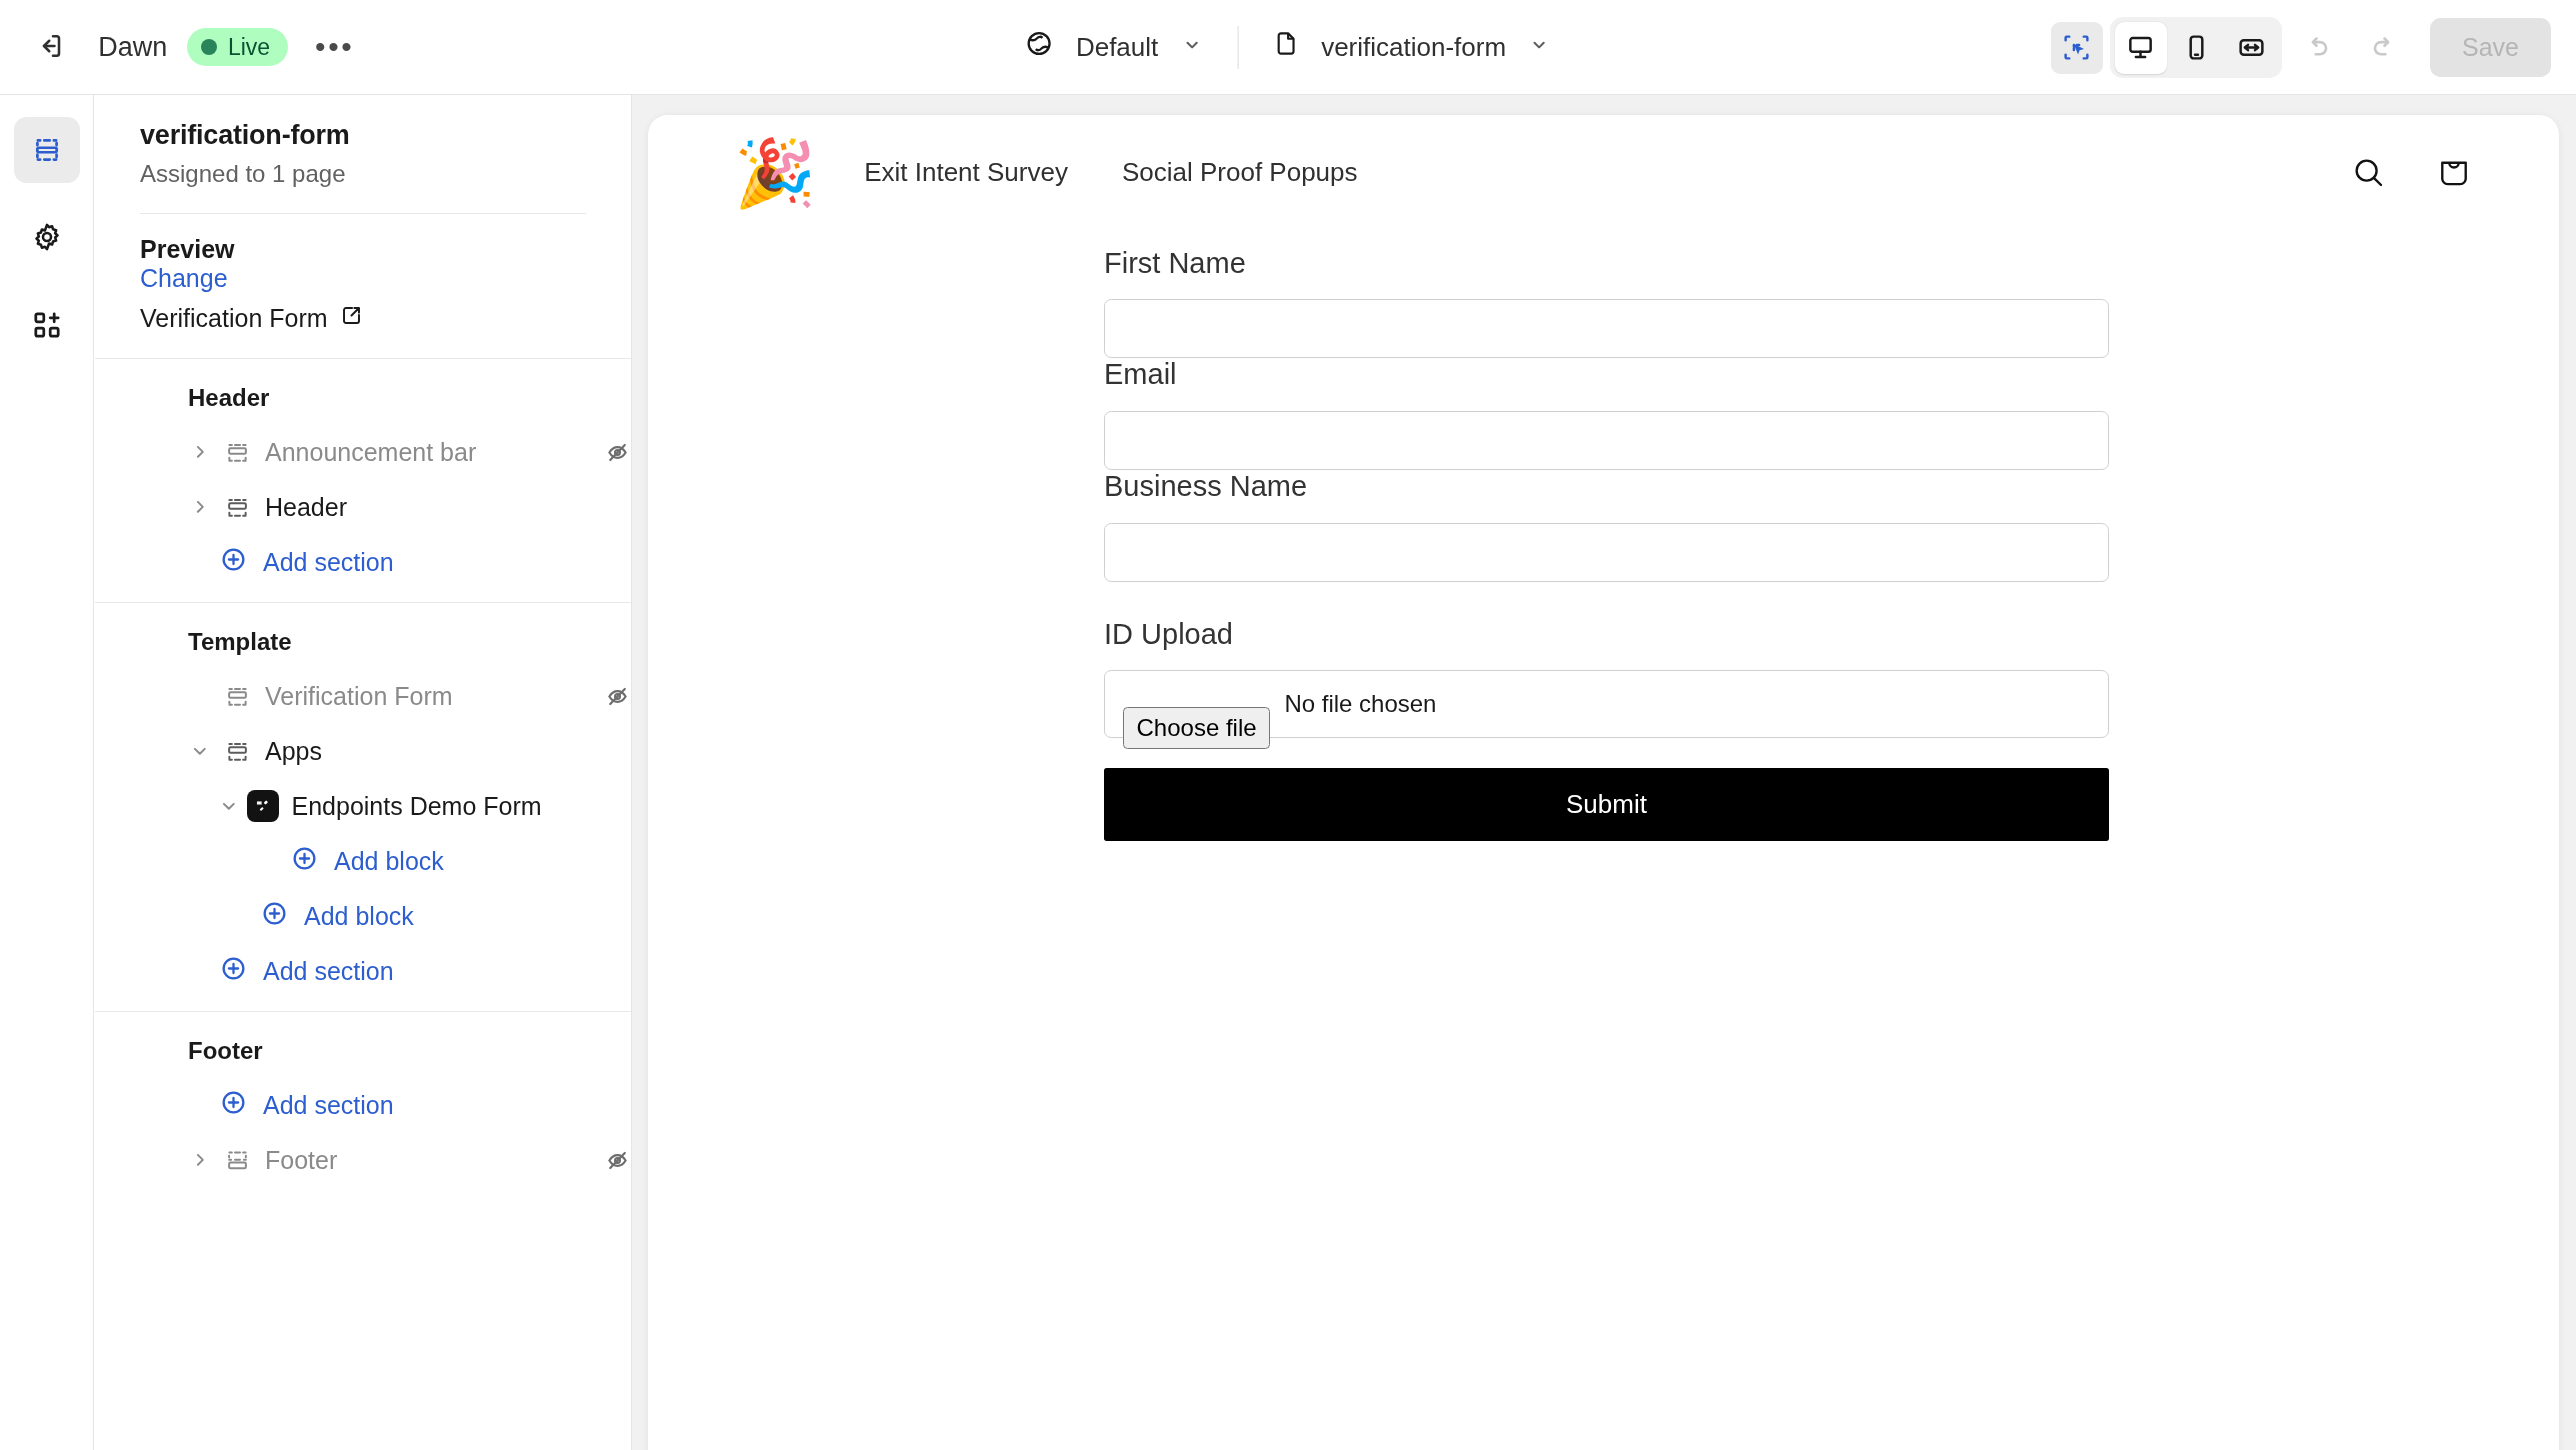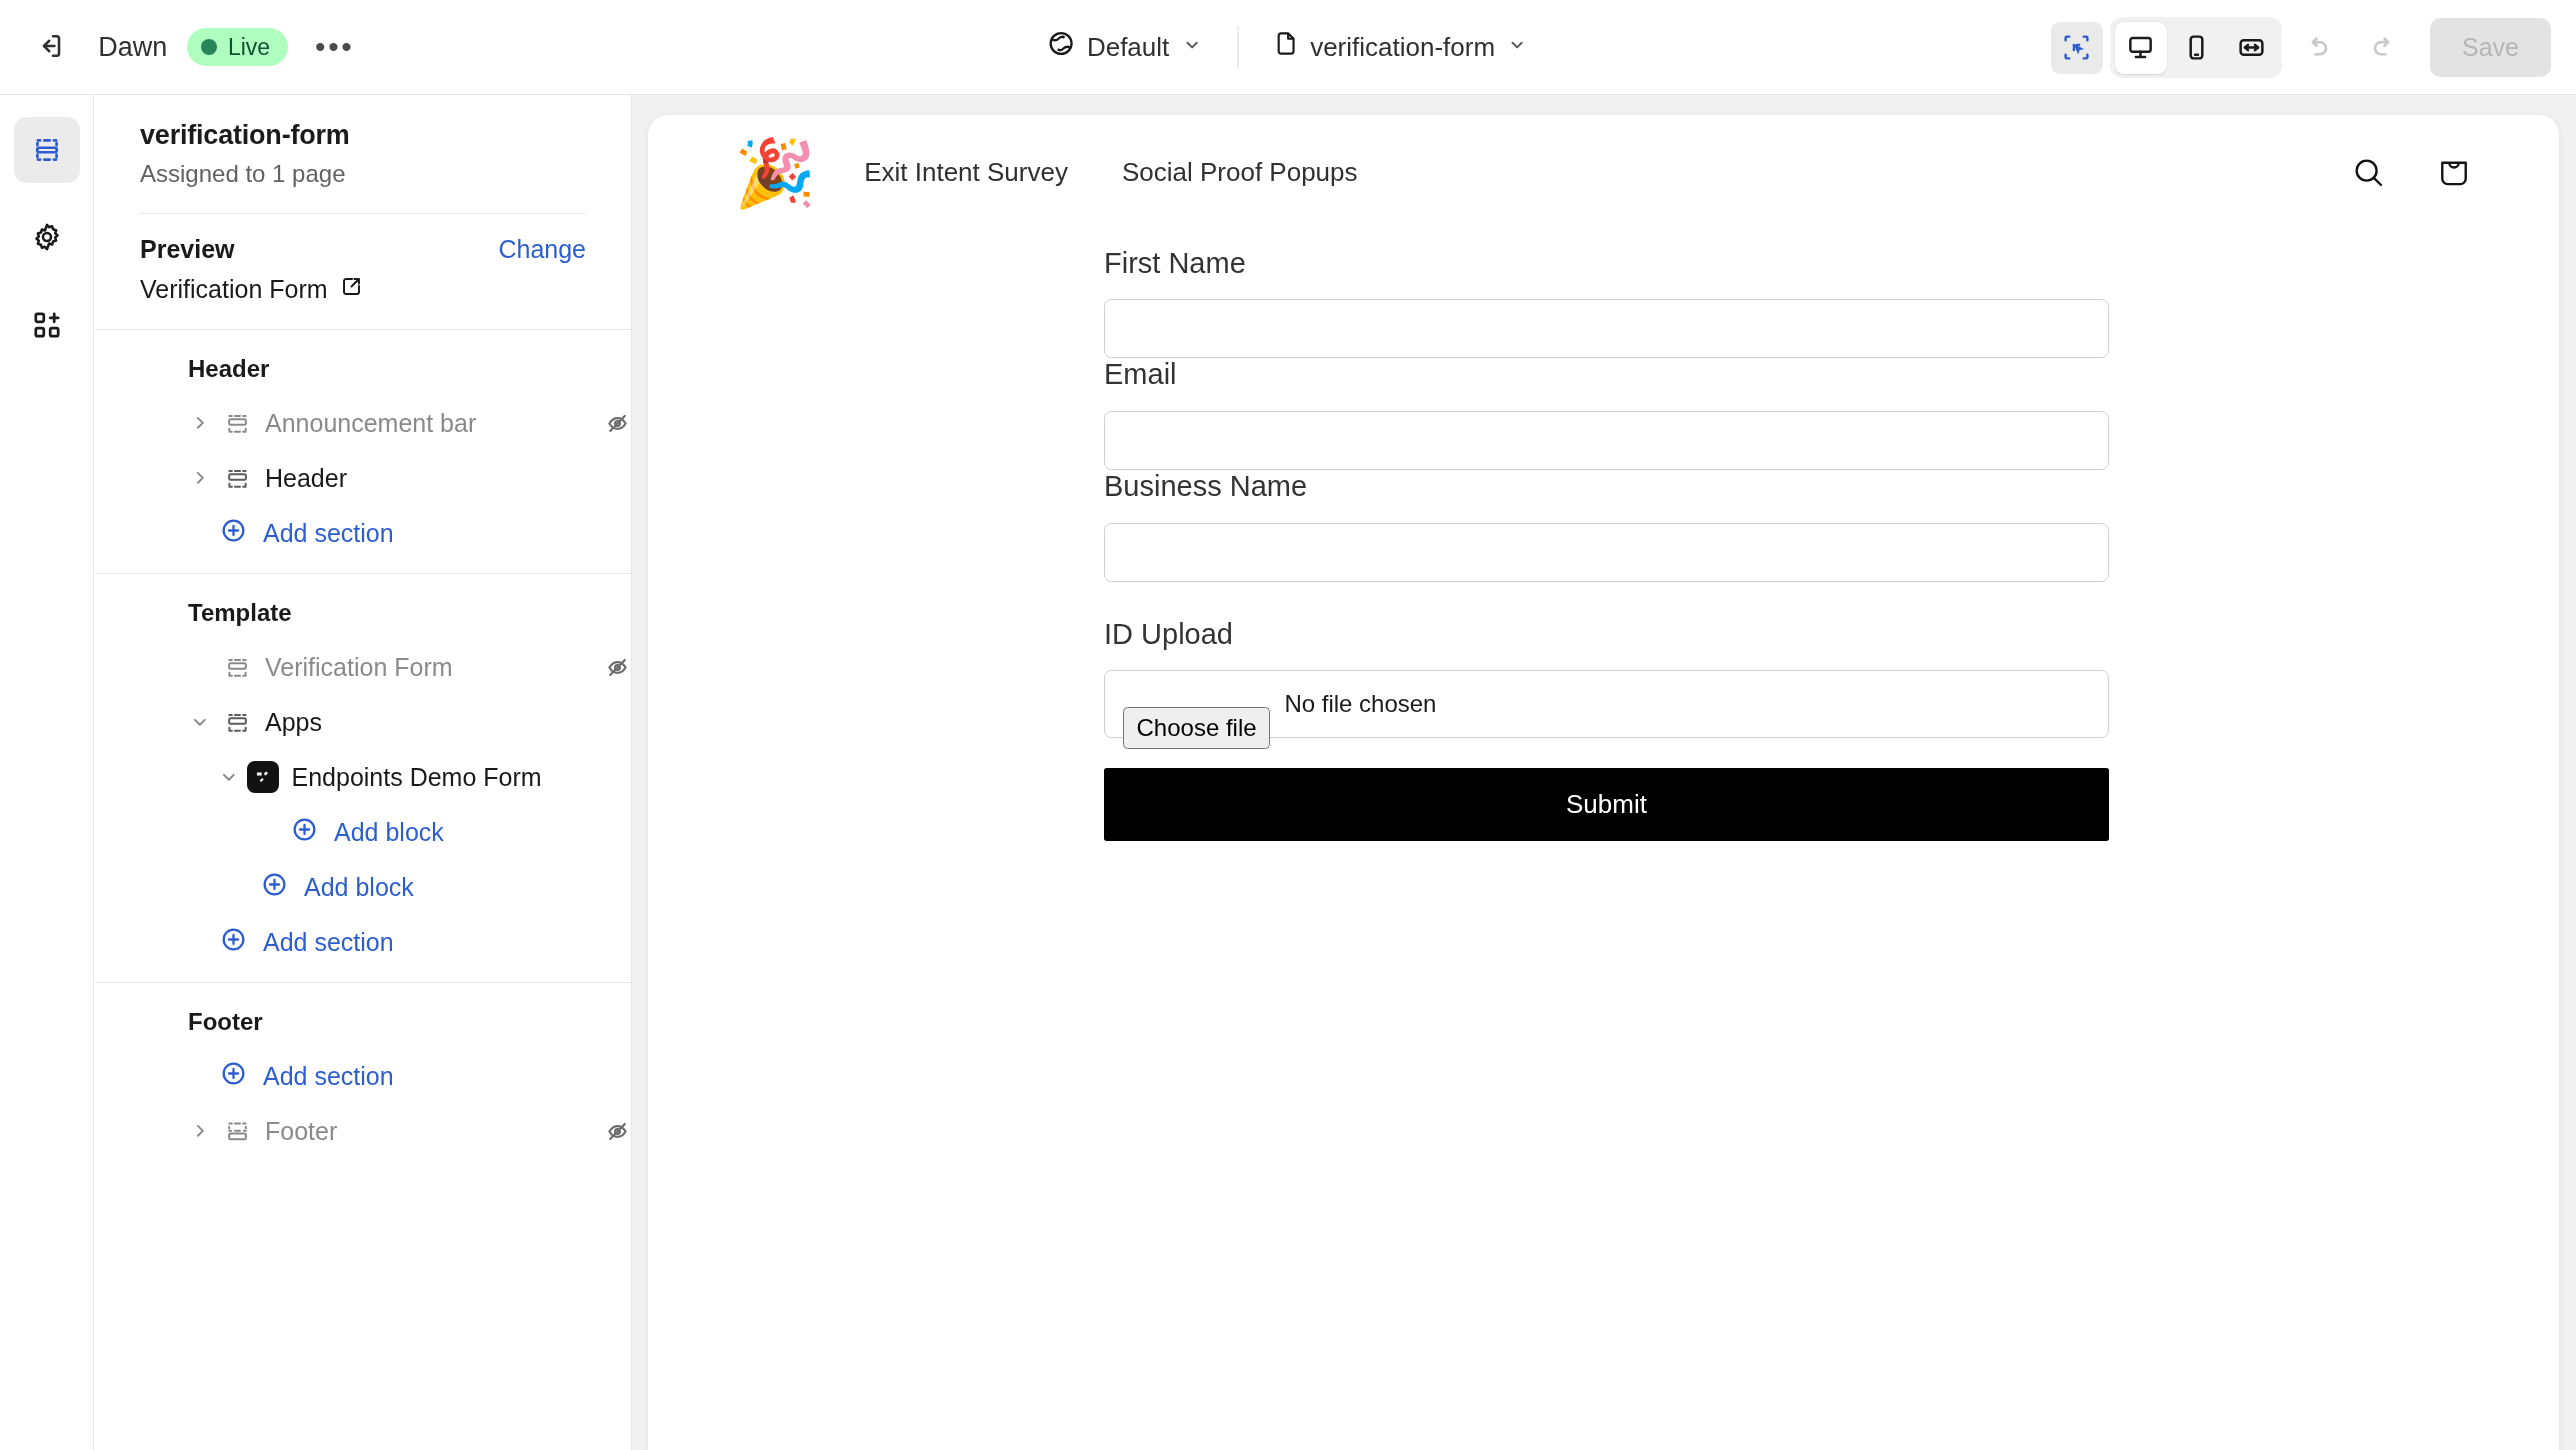--- a/index.html
+++ b/index.html
@@ -41,21 +41,21 @@
     display:flex; align-items:center; justify-content:center;
     border-radius: 9px; cursor: pointer; border:none; background:transparent;
     color:#4a4a4a; font-size: 30px; letter-spacing: 2.7px; line-height: 0.4;
   }
 
   .tb-center {
     position: absolute; left: 50%; transform: translateX(-50%);
     display: flex; align-items: center; gap: 0px;
   }
   .selector {
-    display: flex; align-items: center; gap: 11px;
+    display: flex; align-items: center; gap: 22px;
     padding: 9px 14.3px; border-radius: 9px; cursor: pointer;
     font-size: 26px; color: #303030; white-space: nowrap;
   }
   .vdiv { width: 0.9px; height: 43px; background: #dcdcdc; margin: 0 19.7px; }
 
   .tb-right {
     position: absolute; right: 25px; top: 0; height: 95px;
     display: flex; align-items: center; gap: 0px;
   }
   .seg-group {
@@ -105,21 +105,21 @@
     width: 537px; height: 1356px;
     background: #ffffff;
     border-right: 0.9px solid #e5e5e5;
     overflow: hidden;
   }
   .sb-head { padding: 25px 45px 21.5px 45px; }
   .sb-title { font-size: 27px; font-weight: 700; color: #1a1a1a; letter-spacing: -0.2px; }
   .sb-sub { font-size: 24px; color: #616161; margin-top: 9px; }
   .sb-rule { height: 0.9px; background: #e8e8e8; margin: 3.6px 45px 0 45px; }
   .sb-preview { padding: 21.5px 45px 25px 45px; }
-  .sb-prow { display: flex; align-items: baseline; justify-content: space-between; }
+  .sb-prow { display: flex; align-items: baseline; justify-content: space-between; flex-direction: column; }
   .sb-plabel { font-size: 25px; font-weight: 700; color: #1a1a1a; }
   .sb-change { font-size: 25px; color: #2c5ecf; cursor: pointer; }
   .sb-pvalue {
     margin-top: 10.7px; font-size: 25px; color: #1a1a1a;
     display: flex; align-items: center; gap: 12.5px; cursor: pointer;
   }
 
   .sb-sep { height: 0.9px; background: #e8e8e8; }
 
   .grp { padding: 19.7px 0 12.5px 0; margin-left: 48px; }

